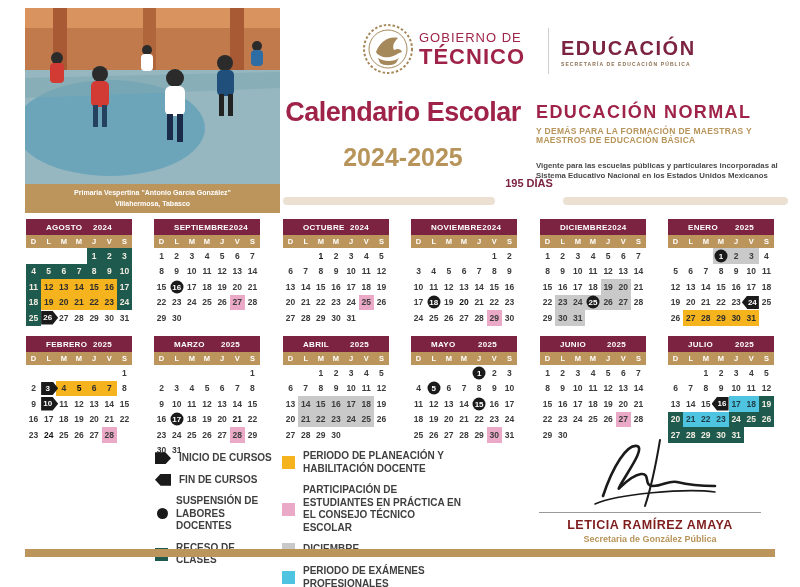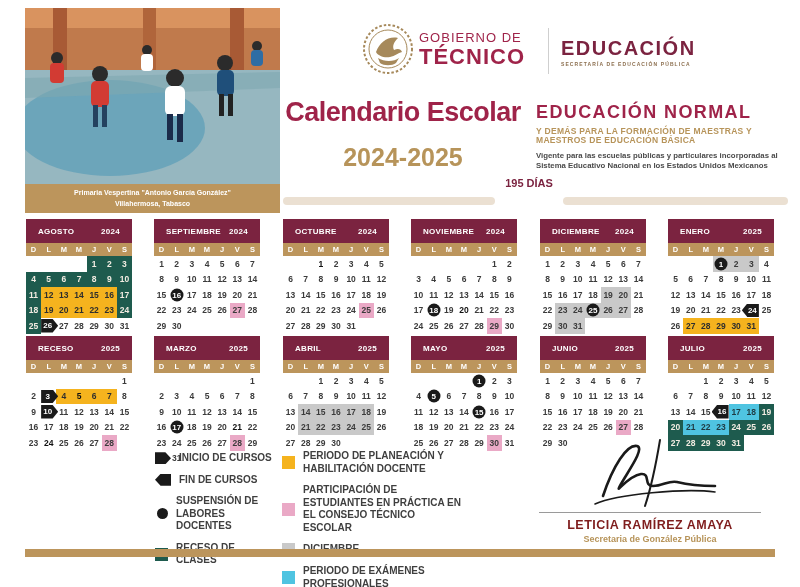--- a/index.html
+++ b/index.html
@@ -22,33 +22,33 @@
   #edu-text .l1{font-size:20px;font-weight:800;letter-spacing:1.5px;}
   #edu-text .l2{font-size:5px;font-weight:700;letter-spacing:1.1px;color:#8C6F4F;margin-top:4px;}
 
   
   #title-block{position:absolute;left:278px;top:98px;width:250px;text-align:center;line-height:1.05;}
   #title-main{font-size:27px;font-weight:800;color:var(--maroon-bright,#9F2349);letter-spacing:-0.5px;}
   #title-cycle{font-size:25px;font-weight:800;color:var(--gold-text,#B7945A);margin-top:18px;}
   #right-title{position:absolute;left:536px;top:102px;width:252px;line-height:1.15;}
   #right-title .t1{font-size:18px;font-weight:800;letter-spacing:1.4px;color:var(--maroon-bright,#9F2349);}
   #right-title .t2{font-size:8.5px;font-weight:800;letter-spacing:0.3px;color:var(--gold-text,#B7945A);margin-top:4px;}
-  #right-title .t3{font-size:7.8px;font-weight:600;color:#4a4a4a;margin-top:5px;line-height:1.25;}
+  #right-title .t3{font-size:7.8px;font-weight:600;color:#4a4a4a;margin-top:15px;line-height:1.25;}
 
   
   .days-bar{position:absolute;top:197px;height:8px;border-radius:4px;background:var(--tan-bar,#EBE0D2);}
   #days-bar-left{left:283px;width:212px;}
   #days-bar-right{left:563px;width:225px;}
   #days-total{position:absolute;left:497px;top:177px;width:64px;text-align:center;
     font-size:11px;font-weight:800;color:var(--maroon,#7B2340);}
 
   
   .month{position:absolute;width:106px;}
-  .m-head{height:24px;background:var(--maroon,#7B2340);color:#fff;display:flex;
-    justify-content:space-between;align-items:center;padding:0 12px;font-size:8px;font-weight:800;letter-spacing:0.3px;}
+  .m-head{height:16px;background:var(--maroon,#7B2340);color:#fff;display:flex;
+    justify-content:space-between;align-items:center;padding:0 20px;font-size:8px;font-weight:800;letter-spacing:0.3px;}
   .m-dow{height:13px;background:var(--gold,#BC955C);display:grid;grid-template-columns:repeat(7,1fr);}
   .m-dow span{color:#fff;font-size:7.5px;font-weight:800;display:flex;align-items:center;justify-content:center;}
   .m-grid{display:grid;grid-template-columns:repeat(7,1fr);grid-auto-rows:15.5px;}
   .cell{position:relative;display:flex;align-items:center;justify-content:center;
     font-size:8.5px;font-weight:600;color:#3b3b3b;}
   .f-green{background:var(--green,#1E5B4E);color:#F2ECE2;}
   .f-yellow{background:var(--yellow,#F5B31E);color:#2e2e2e;}
   .f-pink{background:var(--pink,#EAA9C6);}
   .f-gray{background:var(--gray,#C9C9C9);}
   .f-cyan{background:var(--cyan,#4FC4E1);color:#1f3a42;}
@@ -465,21 +465,21 @@
           <div class="cell">26</div>
           <div class="cell f-yellow">27</div>
           <div class="cell f-yellow">28</div>
           <div class="cell f-yellow">29</div>
           <div class="cell f-yellow">30</div>
           <div class="cell f-yellow">31</div>
         </div>
       </div>
       <div class="month" style="left: 26px; top: 336px;">
         <div class="m-head">
-          <span>RECESO</span>
+          <span>FEBRERO</span>
           <span>2025</span>
         </div>
         <div class="m-dow">
           <span>D</span>
           <span>L</span>
           <span>M</span>
           <span>M</span>
           <span>J</span>
           <span>V</span>
           <span>S</span>

